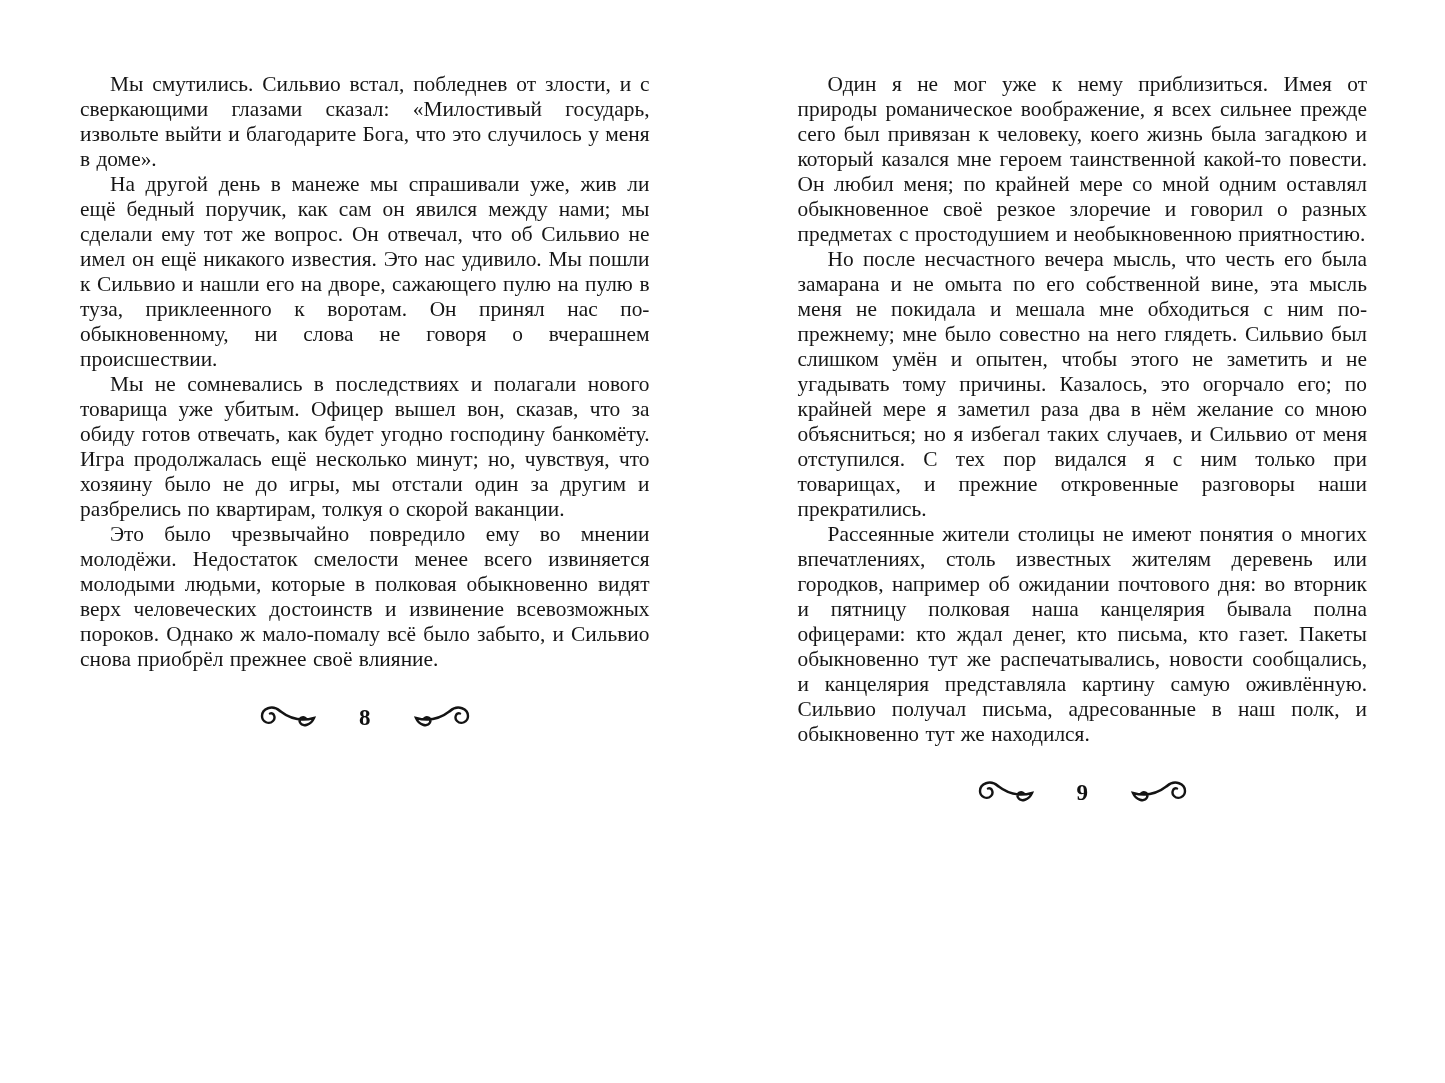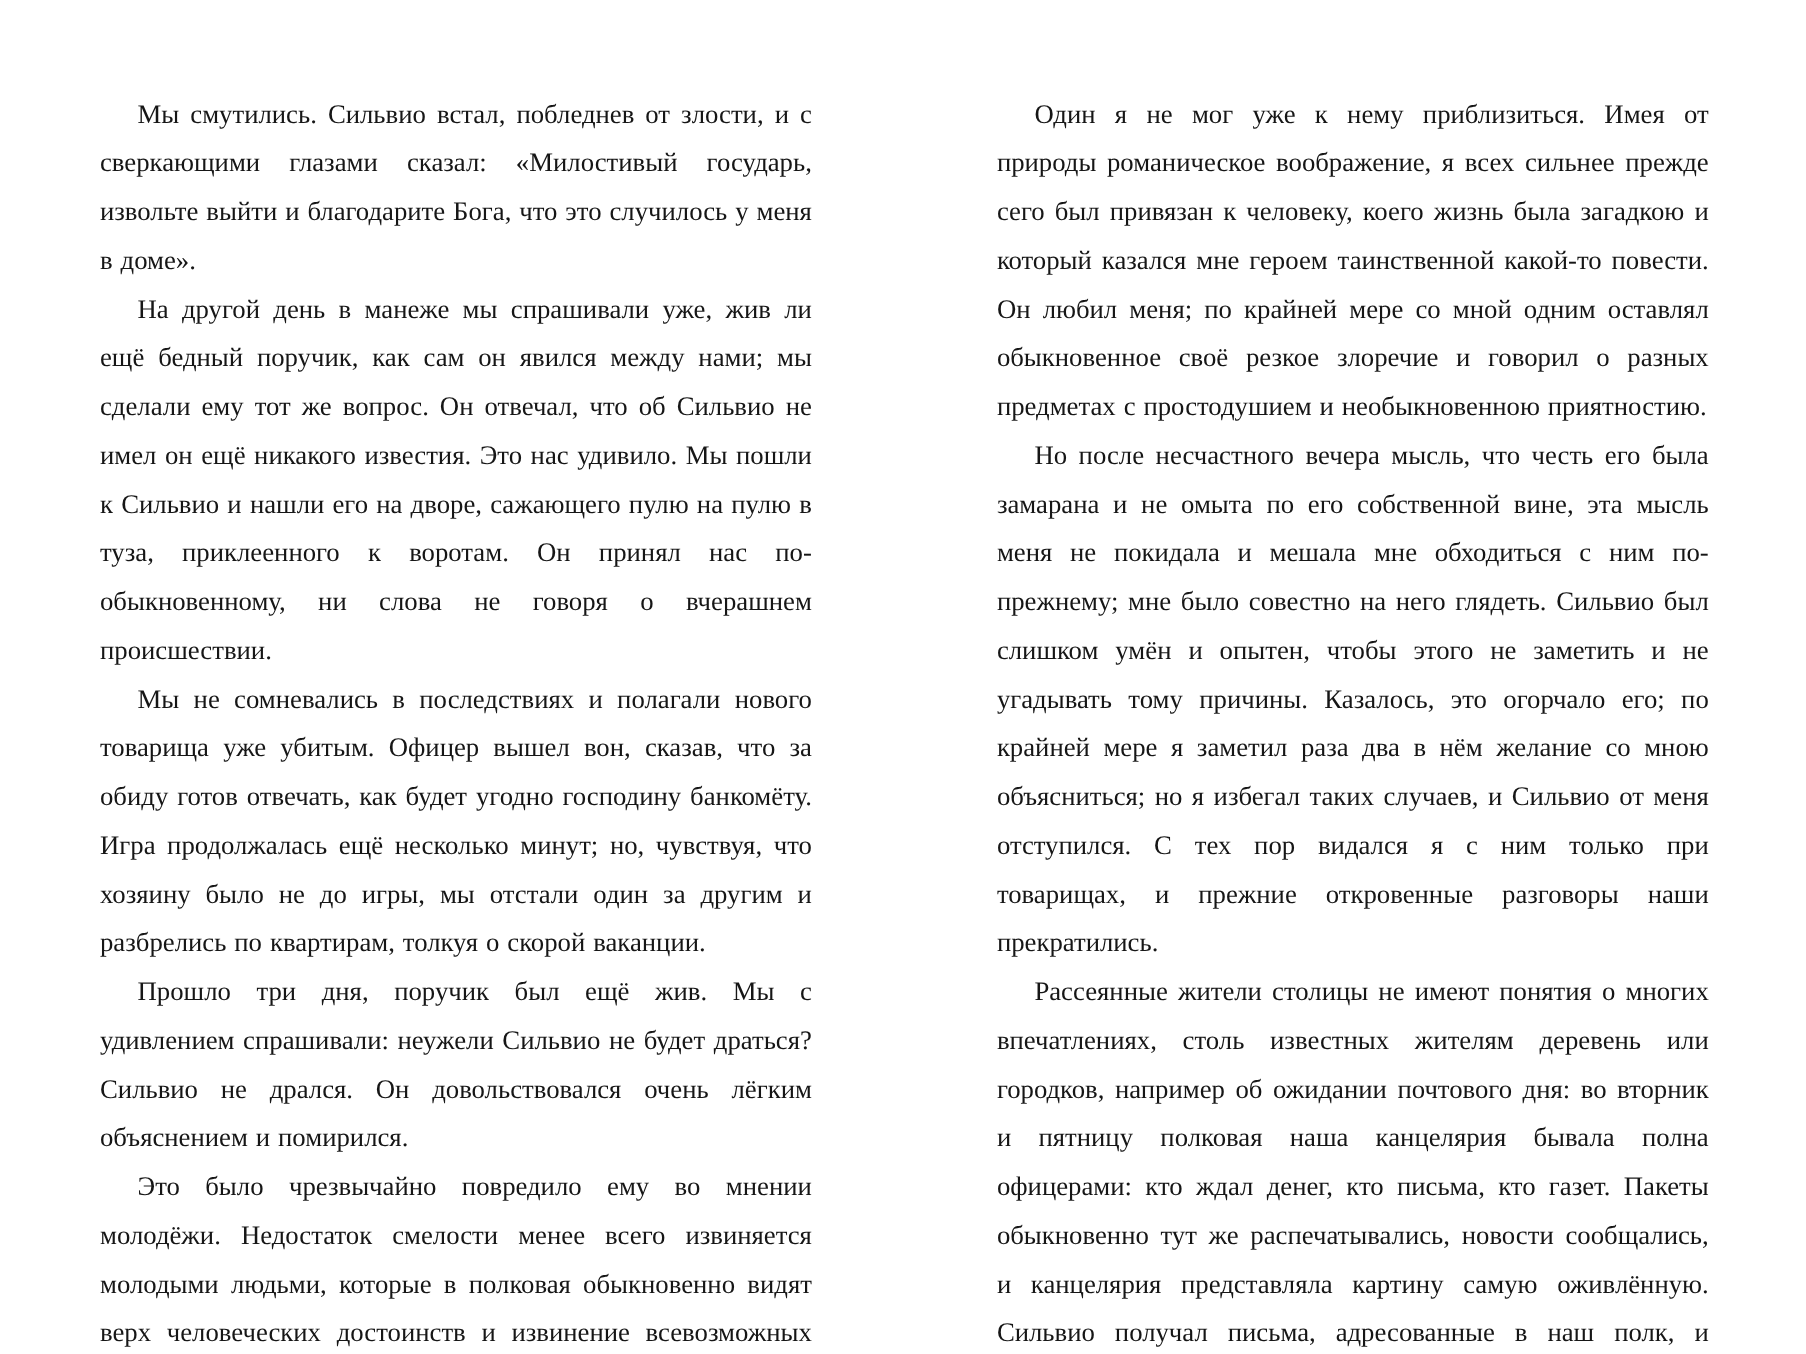--- a/index.html
+++ b/index.html
@@ -23,21 +23,21 @@
     height: 1083px;
   }
   .page {
     width: 571px;
     display: flex;
     flex-direction: column;
   }
   .text-block p {
     margin: 0;
     font-size: 21.4px;
-    line-height: 39px;
+    line-height: 25px;
     text-align: justify;
     text-indent: 30px;
     hyphens: auto;
     -webkit-hyphens: auto;
     word-spacing: 1px;
   }
   .page-footer {
     margin-top: 28px;
     display: flex;
     align-items: center;
@@ -62,21 +62,20 @@
 </head>
 <body>
 
 <div class="spread">
 
   <section class="page">
     <div class="text-block">
       <p>Мы смутились. Сильвио встал, побледнев от злости, и с сверкающими глазами сказал: «Милостивый государь, извольте выйти и благодарите Бога, что это случилось у меня в доме».</p>
       <p>На другой день в манеже мы спрашивали уже, жив ли ещё бедный поручик, как сам он явился между нами; мы сделали ему тот же вопрос. Он отвечал, что об Сильвио не имел он ещё никакого известия. Это нас удивило. Мы пошли к Сильвио и нашли его на дворе, сажающего пулю на пулю в туза, приклеенного к воротам. Он принял нас по-обыкновенному, ни слова не говоря о вчерашнем происшествии.</p>
       <p>Мы не сомневались в последствиях и полагали нового товарища уже убитым. Офицер вышел вон, сказав, что за обиду готов отвечать, как будет угодно господину банкомёту. Игра продолжалась ещё несколько минут; но, чувствуя, что хозяину было не до игры, мы отстали один за другим и разбрелись по квартирам, толкуя о скорой ваканции.</p>
-      <p>Прошло три дня, поручик был ещё жив. Мы с удивлением спрашивали: неужели Сильвио не будет драться? Сильвио не дрался. Он довольствовался очень лёгким объяснением и помирился.</p>
       <p>Это было чрезвычайно повредило ему во мнении молодёжи. Недостаток смелости менее всего извиняется молодыми людьми, которые в полковая обыкновенно видят верх человеческих достоинств и извинение всевозможных пороков. Однако ж мало-помалу всё было забыто, и Сильвио снова приобрёл прежнее своё влияние.</p>
     </div>
     <footer class="page-footer">
       <span class="flourish">
         <svg width="58" height="24" viewBox="0 0 58 24" aria-hidden="true">
           <path d="M21 6 C13 -1 3 4 3 11 C3 17 10 20 14 16 C17 13 15 7 11 8.5" fill="none" stroke="#141414" stroke-width="2.4" stroke-linecap="round"></path>
           <path d="M21 6 C30 13 41 17 55 13 C52 20 44 22.5 41 17.5 C39 13.5 44 10.5 47 13.5" fill="none" stroke="#141414" stroke-width="2.4" stroke-linecap="round"></path>
         </svg>
       </span>
       <span class="page-number">8</span>

